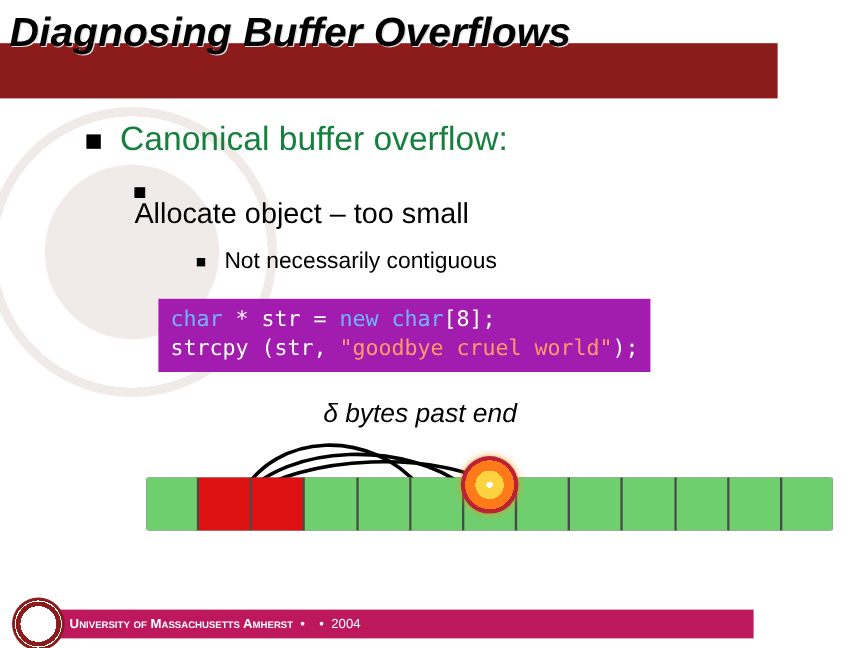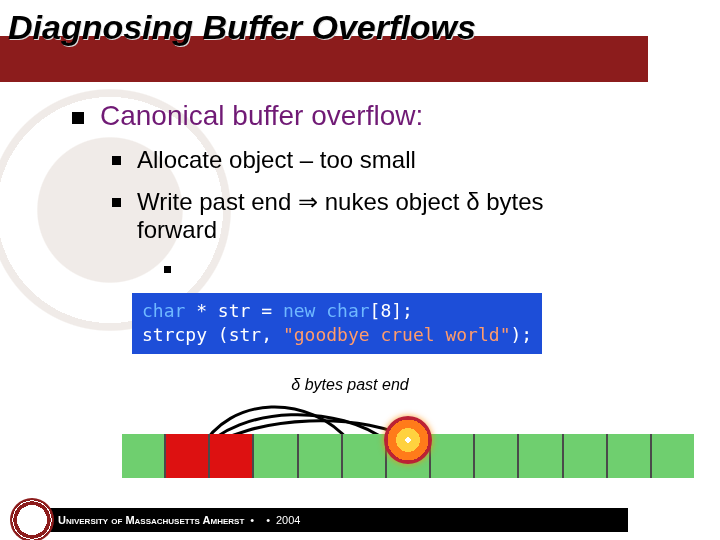--- a/index.html
+++ b/index.html
@@ -16,47 +16,47 @@
   .title {
     position: absolute; top: 8px; left: 8px; z-index: 2;
     font-size: 34px; font-weight: 800; font-style: italic; color: #000;
     text-shadow: 1px 1px 0 #ddd;
   }
   .content { position: absolute; top: 100px; left: 72px; right: 20px; z-index: 2; }
   .bullet-row { display: flex; align-items: flex-start; margin-bottom: 14px; }
   .sq { width: 12px; height: 12px; background: #000; flex: 0 0 auto; margin-top: 12px; margin-right: 16px; }
   .sq.sm { width: 9px; height: 9px; margin-top: 10px; }
   .sq.xs { width: 7px; height: 7px; margin-top: 8px; }
-  .b1 { font-size: 28px; color: #701a75; }
+  .b1 { font-size: 28px; color: #15803d; }
   .b2 { font-size: 24px; color: #000; }
   .b3 { font-size: 19px; color: #000; }
-  .indent1 { margin-left: 40px; }
+  .indent1 { margin-left: 40px; flex-direction: column; }
   .indent2 { margin-left: 92px; }
   .code {
-    background: #1d4ed8; color: #fff; font-family: "Lucida Console", monospace;
+    background: #a21caf; color: #fff; font-family: "Lucida Console", monospace;
     font-size: 18px; padding: 6px 10px; line-height: 1.35; display: inline-block;
     margin-left: 60px; margin-top: 6px; white-space: pre;
   }
   .kw { color: #6fb8ff; }
   .str { color: #ff9b6b; }
-  .annot { text-align: center; font-size: 16px; font-style: italic; margin-top: 22px; }
+  .annot { text-align: center; font-size: 22px; font-style: italic; margin-top: 22px; }
 
   .diagram { position: relative; margin: 12px 0 0 50px; width: 572px; height: 80px; }
   .strip { position: absolute; left: 0; top: 28px; width: 572px; height: 44px; background: #4a4a4a; border-radius: 2px; display: flex; }
   .cell { flex: 1; border-right: 2px solid #4a4a4a; background: #6fcf6f; }
   .cell:last-child { border-right: 0; }
   .alloc { background: #d11; }
   .explosion {
     position: absolute; top: 10px; width: 48px; height: 48px; border-radius: 50%;
     background: radial-gradient(circle, #fff 0 8%, #ffd23f 8% 35%, #ff7b1a 35% 60%, #b23 60% 75%, rgba(0,0,0,0) 76%);
     box-shadow: 0 0 6px rgba(255,140,0,.8);
   }
   .arcs { position: absolute; left: 68px; top: -4px; width: 240px; height: 60px; pointer-events: none; }
 
-  .footer-band { position: absolute; bottom: 8px; left: 50px; right: 20px; height: 24px; background: #000000; display: flex; align-items: center; padding: 0 8px; z-index: 2; }
+  .footer-band { position: absolute; bottom: 8px; left: 50px; right: 20px; height: 24px; background: #be185d; display: flex; align-items: center; padding: 0 8px; z-index: 2; }
   .ft { font-size: 11px; color: #fff; font-variant: small-caps; }
   .dot { color: #fff; margin: 0 6px; font-size: 11px; }
   .mini-seal { position: absolute; left: 10px; bottom: -2px; width: 44px; height: 44px; border-radius: 50%; background: radial-gradient(circle,#fff 0 48%, #8c1c1c 48% 60%, #fff 60% 63%, #8c1c1c 63% 100%); z-index:3; }
 </style>
 </head>
 <body>
 
 <div class="slide">
   <div class="seal"></div>
   <div class="title-band"></div>
@@ -65,27 +65,24 @@
   <div class="content">
     <div class="bullet-row">
       <span class="sq"></span>
       <span class="b1">Canonical buffer overflow:</span>
     </div>
 
     <div class="bullet-row indent1">
       <span class="sq sm"></span>
       <span class="b2">Allocate object – too small</span>
     </div>
-    <div class="bullet-row indent1">
-      <span class="sq sm"></span>
-      <span class="b2">Write past end ⇒ nukes object δ bytes forward</span>
-    </div>
 
     <div class="bullet-row indent2">
       <span class="sq xs"></span>
+      <span class="b3">Not necessarily contiguous</span>
     </div>
 
     <div class="code"><span class="kw">char</span><span> * str = </span><span class="kw">new char</span><span>[8];</span>
 <span>strcpy (str, </span><span class="str">"goodbye cruel world"</span><span>);</span></div>
 
     <div class="annot">δ bytes past end</div>
 
     <div class="diagram">
       <svg class="arcs" viewBox="0 0 240 60">
         <path d="M10 48 C 40 -8, 120 -8, 160 40" stroke="#000" stroke-width="3" fill="none"></path>

